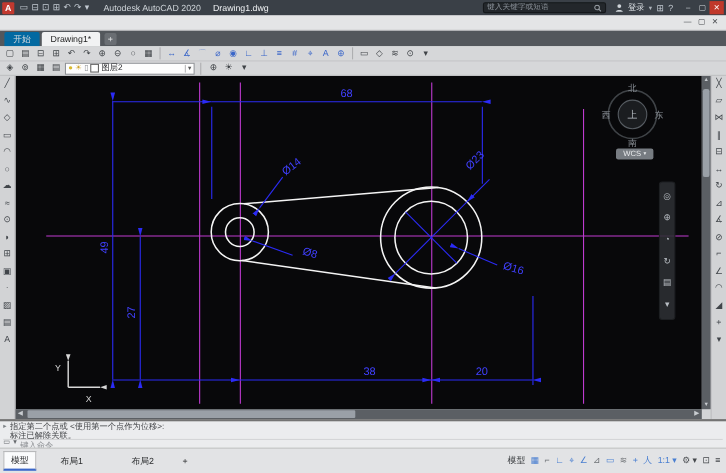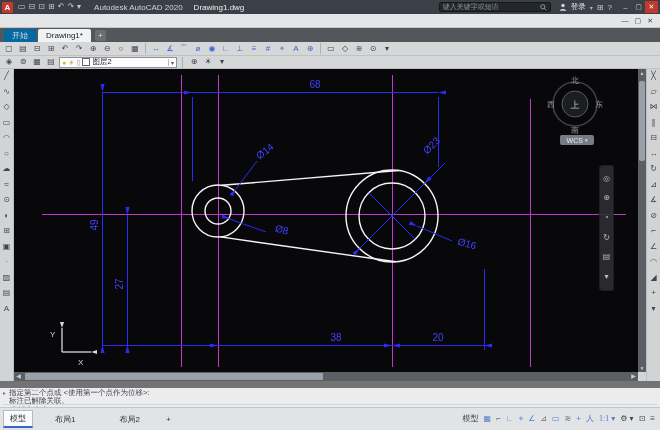--- a/index.html
+++ b/index.html
@@ -74,21 +74,21 @@
   .nav-icon{font-size:8px;color:#b9bec4;line-height:1}
   
   .vscroll{position:absolute;left:638px;top:69px;width:8px;height:303px;background:#5b5f64;z-index:8}
   .vthumb{position:absolute;left:1px;top:12px;width:6px;height:80px;background:#9aa0a7;border-radius:2px}
   .vs-arrow{position:absolute;left:0;width:8px;font-size:5px;color:#c8ccd0;text-align:center;line-height:8px}
   .hscroll{position:absolute;left:14px;top:372px;width:624px;height:9px;background:#5b5f64;display:flex;
            align-items:center;z-index:8}
   .hs-arrow{width:9px;font-size:6px;color:#c8ccd0;text-align:center;line-height:9px}
   .hthumb{width:298px;height:7px;background:#9aa0a7;border-radius:1px;margin-left:2px}
   
-  .cmd{position:absolute;left:0;top:381px;width:660px;height:26px;background:#ebecee;border-top:7px solid #737373;
+  .cmd{position:absolute;left:0;top:381px;width:660px;height:26px;background:#ebecee;border-top:2px solid #737373;
        box-sizing:border-box;padding:1px 3px;display:flex;flex-direction:column;justify-content:space-between;z-index:9}
   .cmd-line{height:8px;display:flex;align-items:center;gap:3px;font-size:7.5px;color:#3d3f42;line-height:1;white-space:nowrap}
   .cmd-picon{font-size:6px;color:#7c8084}
   .cmd-input-row{height:9px;display:flex;gap:3px;border-top:1px solid #d4d5d7}
   .cmd-iicon{font-size:6.5px;color:#66696d;line-height:1}
   .cmd-input{flex:1;min-width:0;border:none;outline:none;background:transparent;font-size:7.5px;color:#3d3f42;
              font-family:inherit;padding:0}
   .cmd-input::placeholder{color:#8a8d91}
   
   .bottombar{position:absolute;left:0;top:407px;width:660px;height:23px;background:#e2e3e5;border-top:1px solid #c5c6c8;
@@ -385,18 +385,18 @@
       <span class="st-item" style="color: rgb(74, 127, 209);">▦</span>
       <span class="st-item" style="color: rgb(109, 113, 117);">⌐</span>
       <span class="st-item" style="color: rgb(74, 127, 209);">∟</span>
       <span class="st-item" style="color: rgb(74, 127, 209);">⌖</span>
       <span class="st-item" style="color: rgb(74, 127, 209);">∠</span>
       <span class="st-item" style="color: rgb(109, 113, 117);">⊿</span>
       <span class="st-item" style="color: rgb(74, 127, 209);">▭</span>
       <span class="st-item" style="color: rgb(109, 113, 117);">≋</span>
       <span class="st-item" style="color: rgb(74, 127, 209);">+</span>
       <span class="st-item" style="color: rgb(74, 127, 209);">人</span>
-      <span class="st-item" style="color: rgb(74, 127, 209); font-family: Liberation Serif, serif;">1:1 ▾</span>
+      <span class="st-item" style="color: rgb(74, 127, 209);">1:1 ▾</span>
       <span class="st-item" style="color: rgb(69, 72, 76);">⚙ ▾</span>
       <span class="st-item" style="color: rgb(69, 72, 76);">⊡</span>
       <span class="st-item" style="color: rgb(69, 72, 76);">≡</span>
     </div>
 </div>
 
 </body></html>

